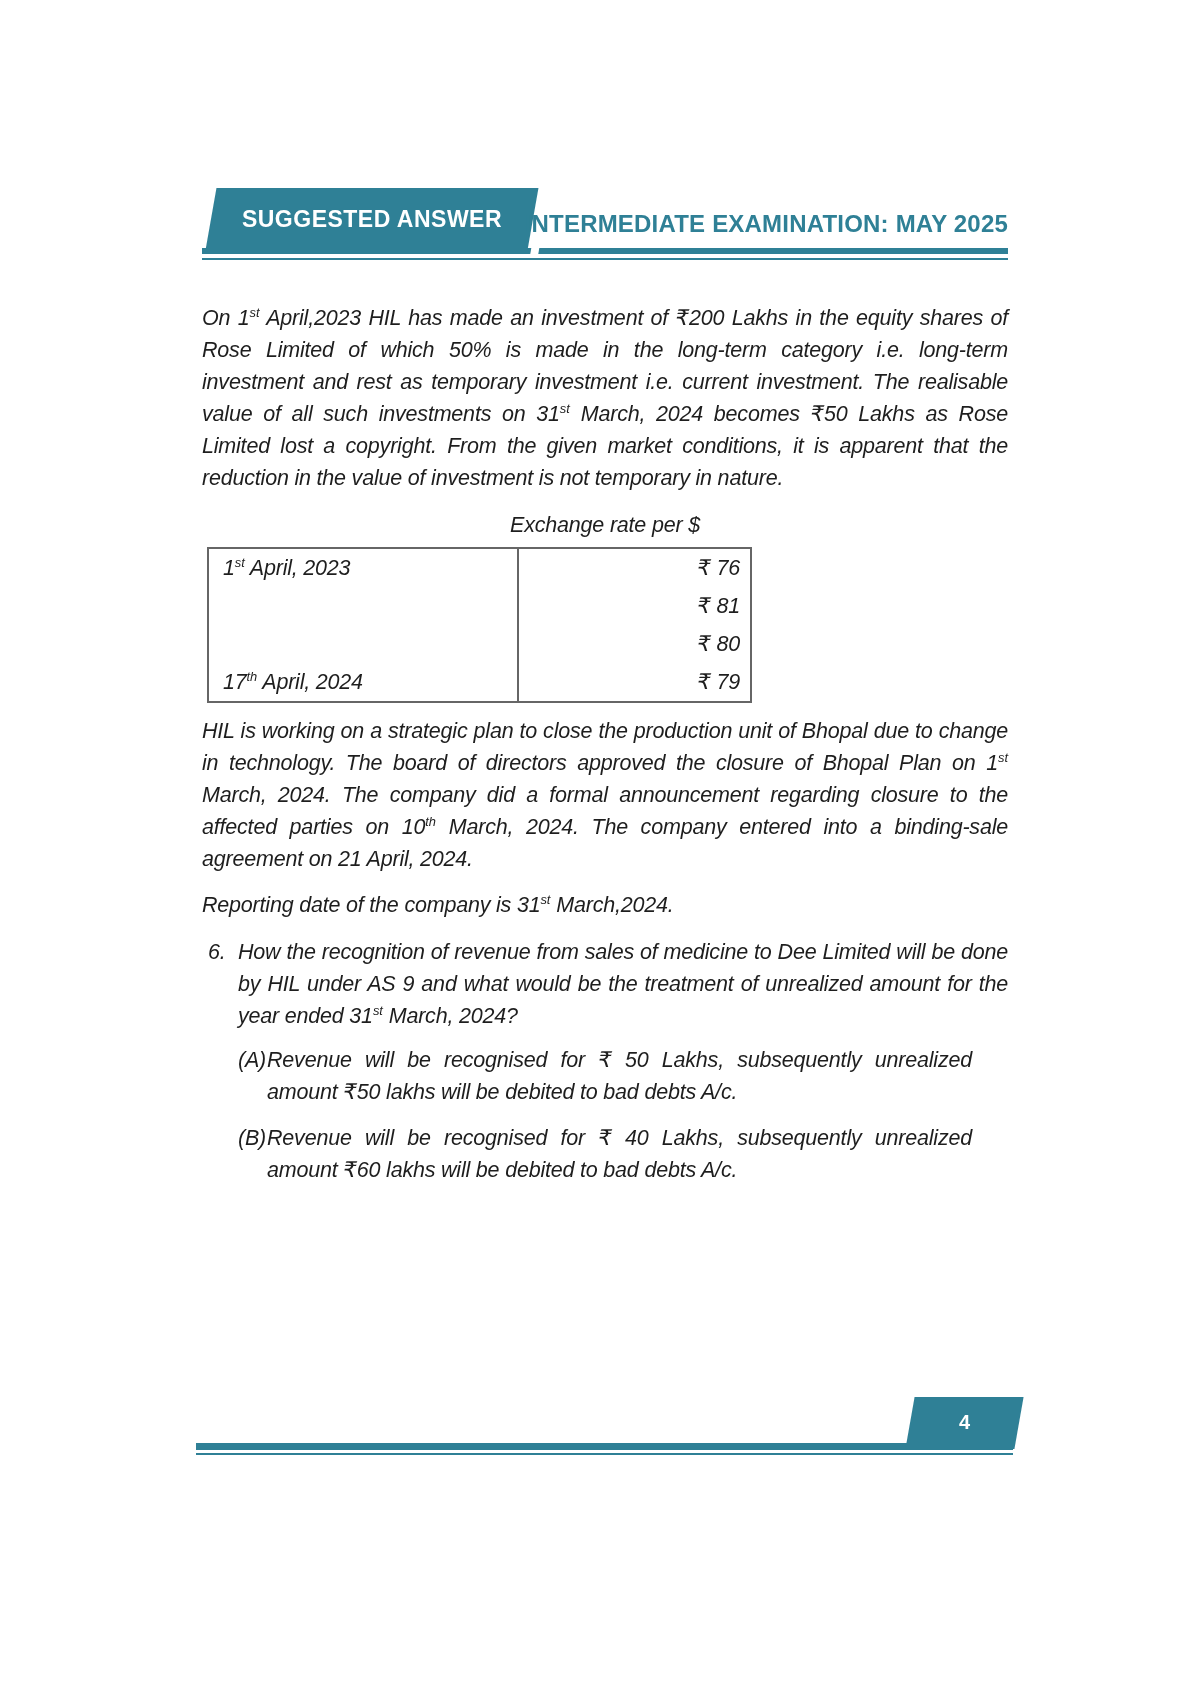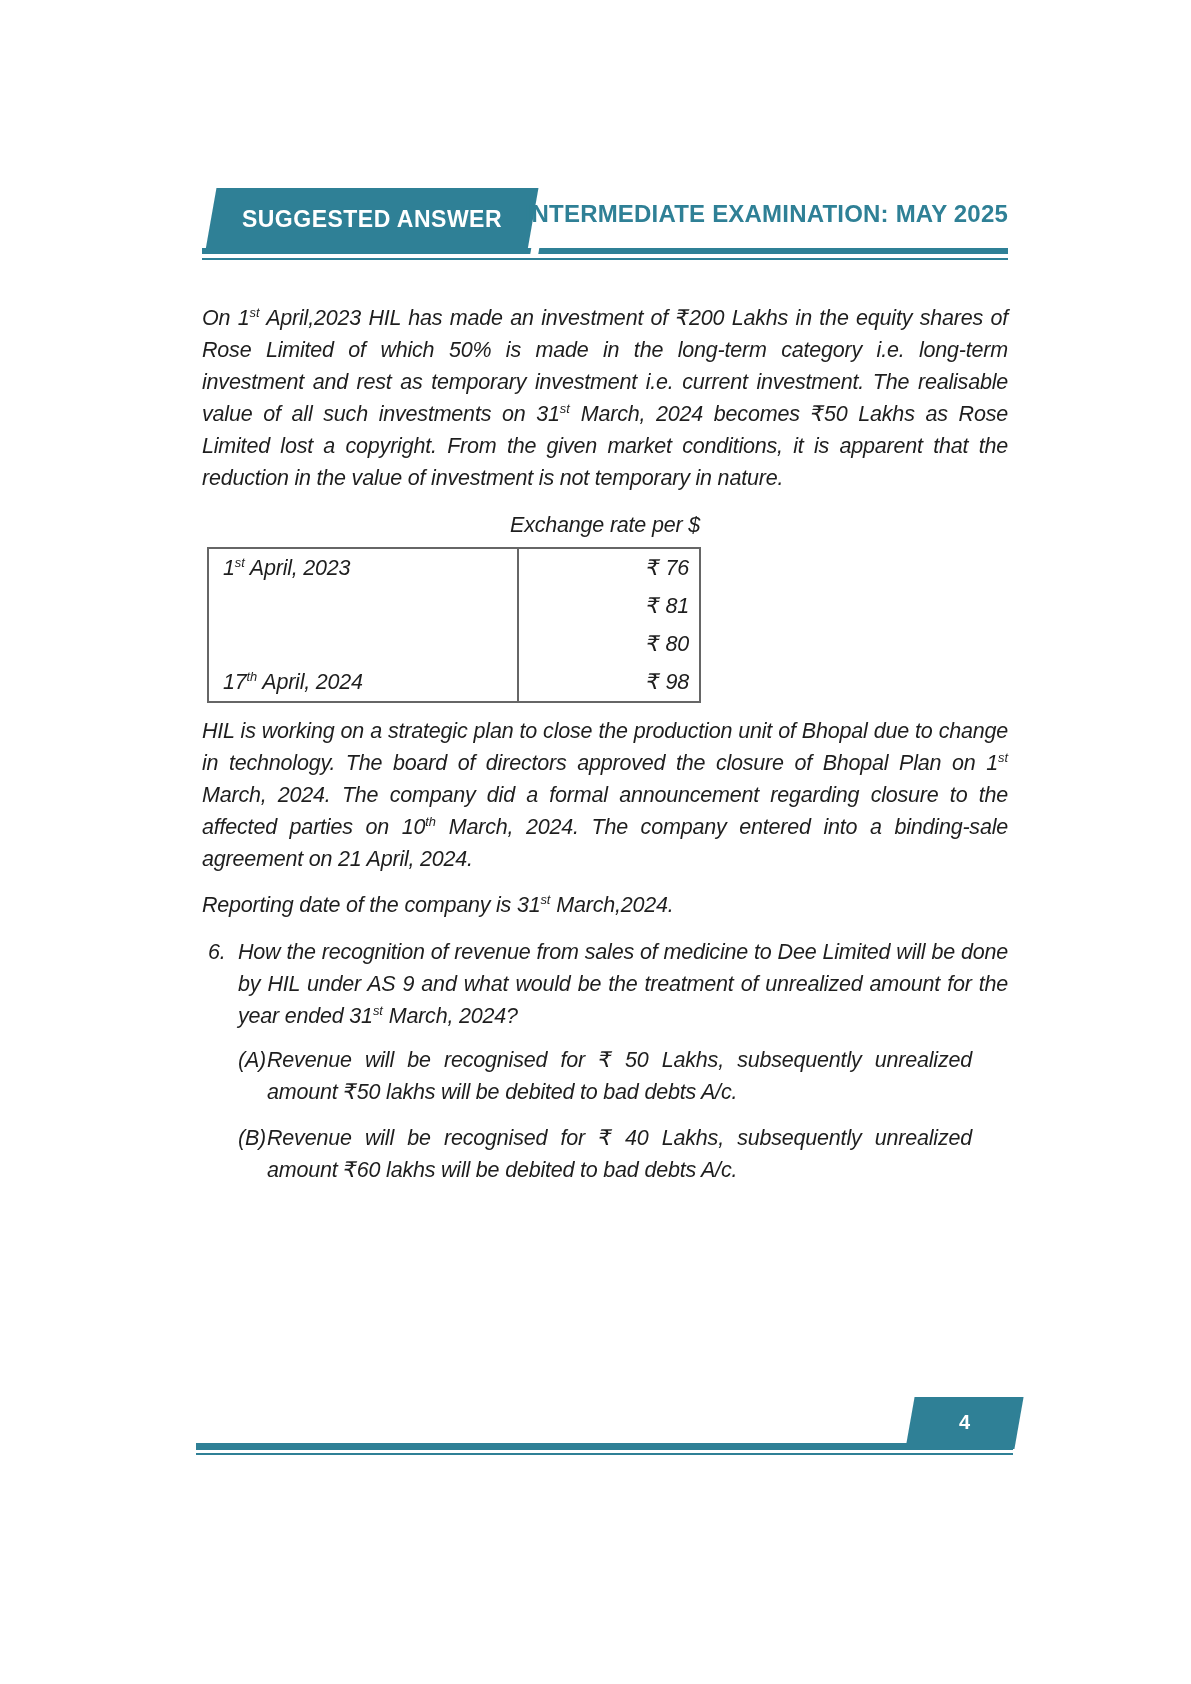--- a/index.html
+++ b/index.html
@@ -15,31 +15,31 @@
   .badge{
     position:absolute;left:9px;top:0;width:322px;height:62px;background:#2f8096;
     transform:skewX(-10deg);z-index:2;
   }
   .badge-label{
     position:absolute;left:0;top:0;width:100%;height:62px;line-height:62px;text-align:center;
     color:#ffffff;font-weight:bold;font-size:23px;letter-spacing:.5px;transform:skewX(10deg);
   }
   .badge-gap{position:absolute;left:334px;top:0;width:8px;height:67px;background:#ffffff;transform:skewX(-10deg);z-index:3;}
   .header-title{
-    position:absolute;right:0;top:12px;color:#2f8096;font-weight:bold;font-size:24px;
+    position:absolute;right:0;top:22px;color:#2f8096;font-weight:bold;font-size:24px;
     letter-spacing:.2px;white-space:nowrap;z-index:4;
   }
   
   .content{position:absolute;left:202px;top:288px;width:806px;font-style:italic;
     font-size:21.5px;line-height:32px;letter-spacing:-0.2px;margin-top:14px;}
   .content p{margin:0 0 15px 0;text-align:justify;}
   sup{font-size:60%;line-height:0;vertical-align:super;letter-spacing:0;}
   .para2{margin-bottom:10px !important;}
   .table-caption{text-align:center !important;margin:10px 0 6px 0 !important;font-style:italic;}
-  .xtable{position:relative;width:494px;margin:0 0 12px 5px;border:2px solid #666666;box-sizing:border-box;}
+  .xtable{position:relative;width:545px;margin:0 0 12px 5px;border:2px solid #666666;box-sizing:border-box;}
   .xrow{display:flex;height:38px;align-items:center;}
   .xdate{width:308px;padding-left:14px;box-sizing:border-box;}
   .xrate{flex:1;text-align:right;padding-right:10px;padding-left:36px;}
   .xdivider{position:absolute;left:308px;top:0;bottom:0;width:2px;background:#666666;}
   .para3{margin-bottom:14px !important;}
   .para5{margin-bottom:14px !important;}
   .question{display:flex;margin:0 0 12px 0;}
   .q-num{width:36px;flex:none;padding-left:6px;box-sizing:border-box;}
   .q-text{flex:1;text-align:justify;}
   .option{display:flex;margin:0 36px 14px 36px;}
@@ -84,21 +84,21 @@
         <div class="xrate">₹ 76</div>
       </div>
       <div class="xrow">
         <div class="xrate">₹ 81</div>
       </div>
       <div class="xrow">
         <div class="xrate">₹ 80</div>
       </div>
       <div class="xrow">
         <div class="xdate">17<sup>th</sup> April, 2024</div>
-        <div class="xrate">₹ 98</div>
+        <div class="xrate">₹ 79</div>
       </div>
     </div>
 
     <p class="para3">HIL is working on a strategic plan to close the production unit of Bhopal due to change in technology. The board of directors approved the closure of Bhopal Plan on 1<sup>st</sup> March, 2024. The company did a formal announcement regarding closure to the affected parties on 10<sup>th</sup> March, 2024. The company entered into a binding-sale agreement on 21 April, 2024.</p>
 
     <p class="para4">Reporting date of the company is 31<sup>st</sup> March,2024.</p>
 
 
     <div class="question">
       <div class="q-num">6.</div>

